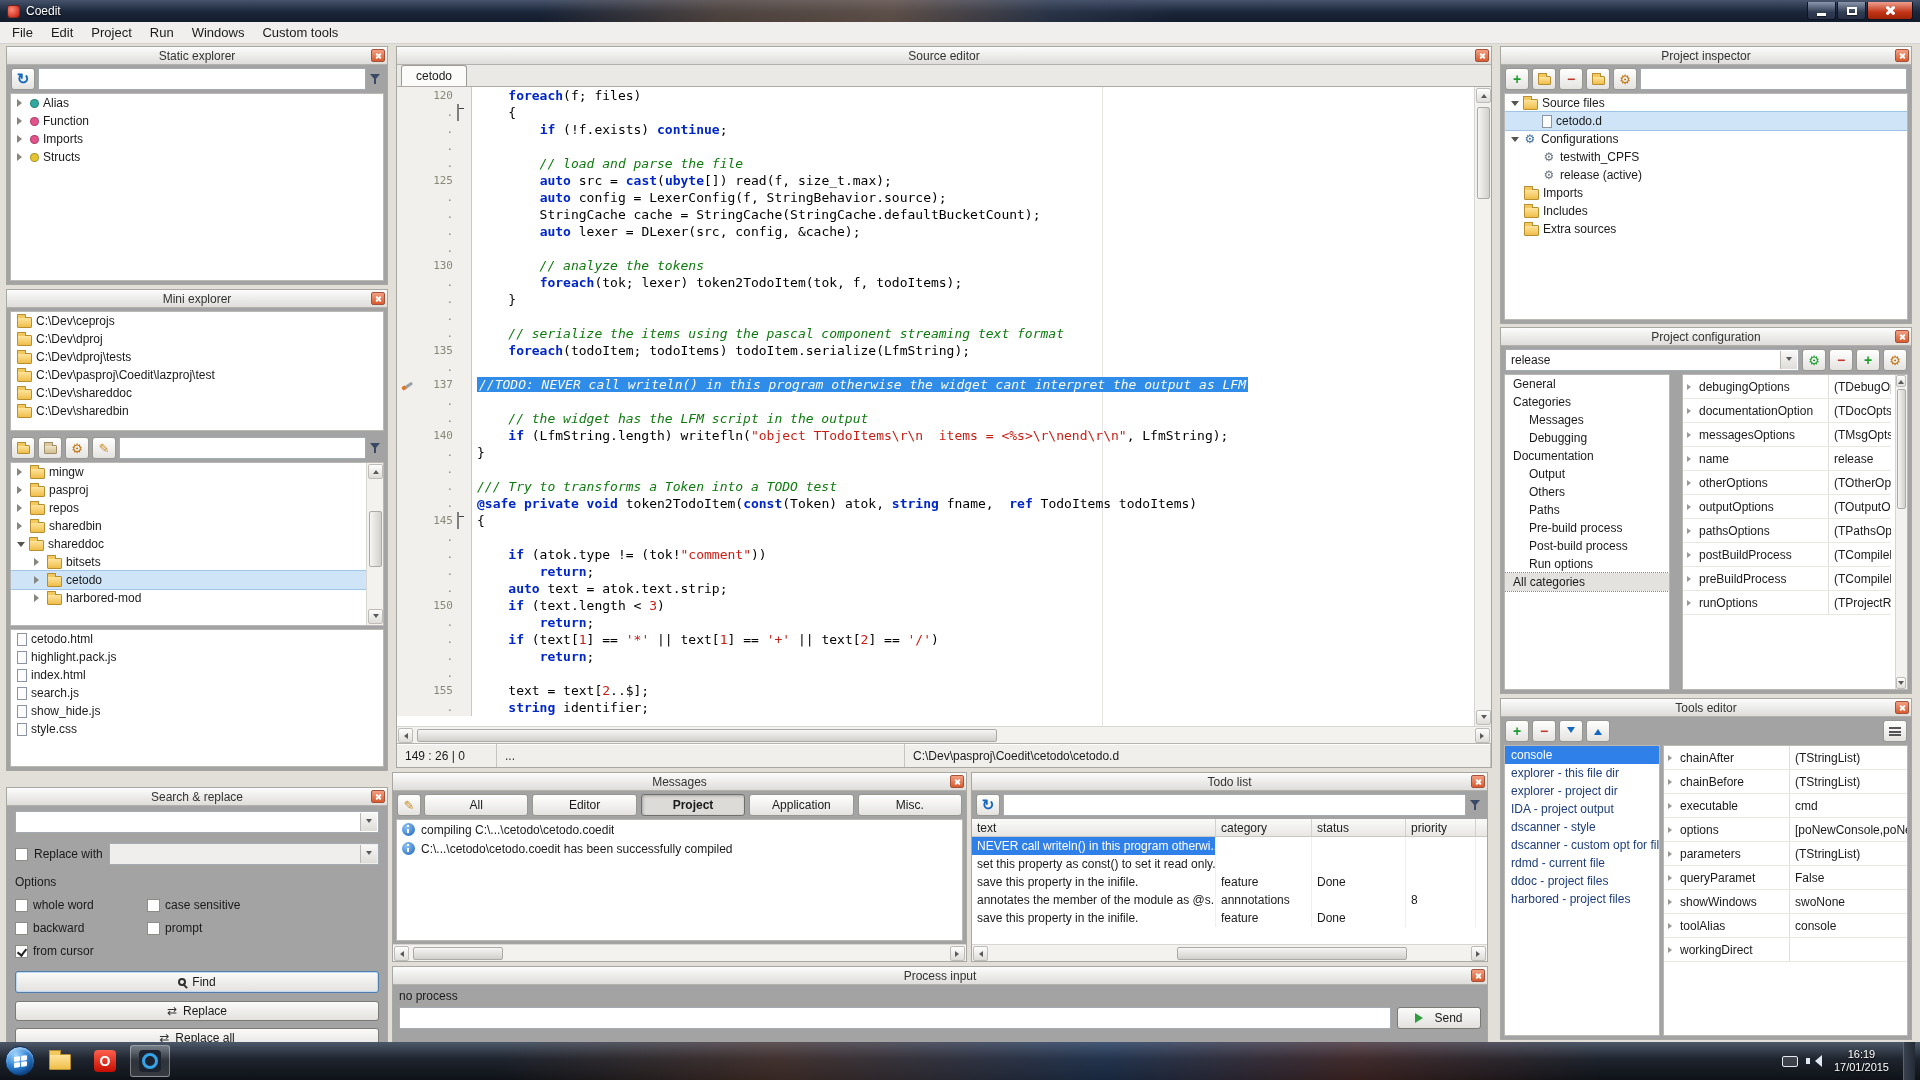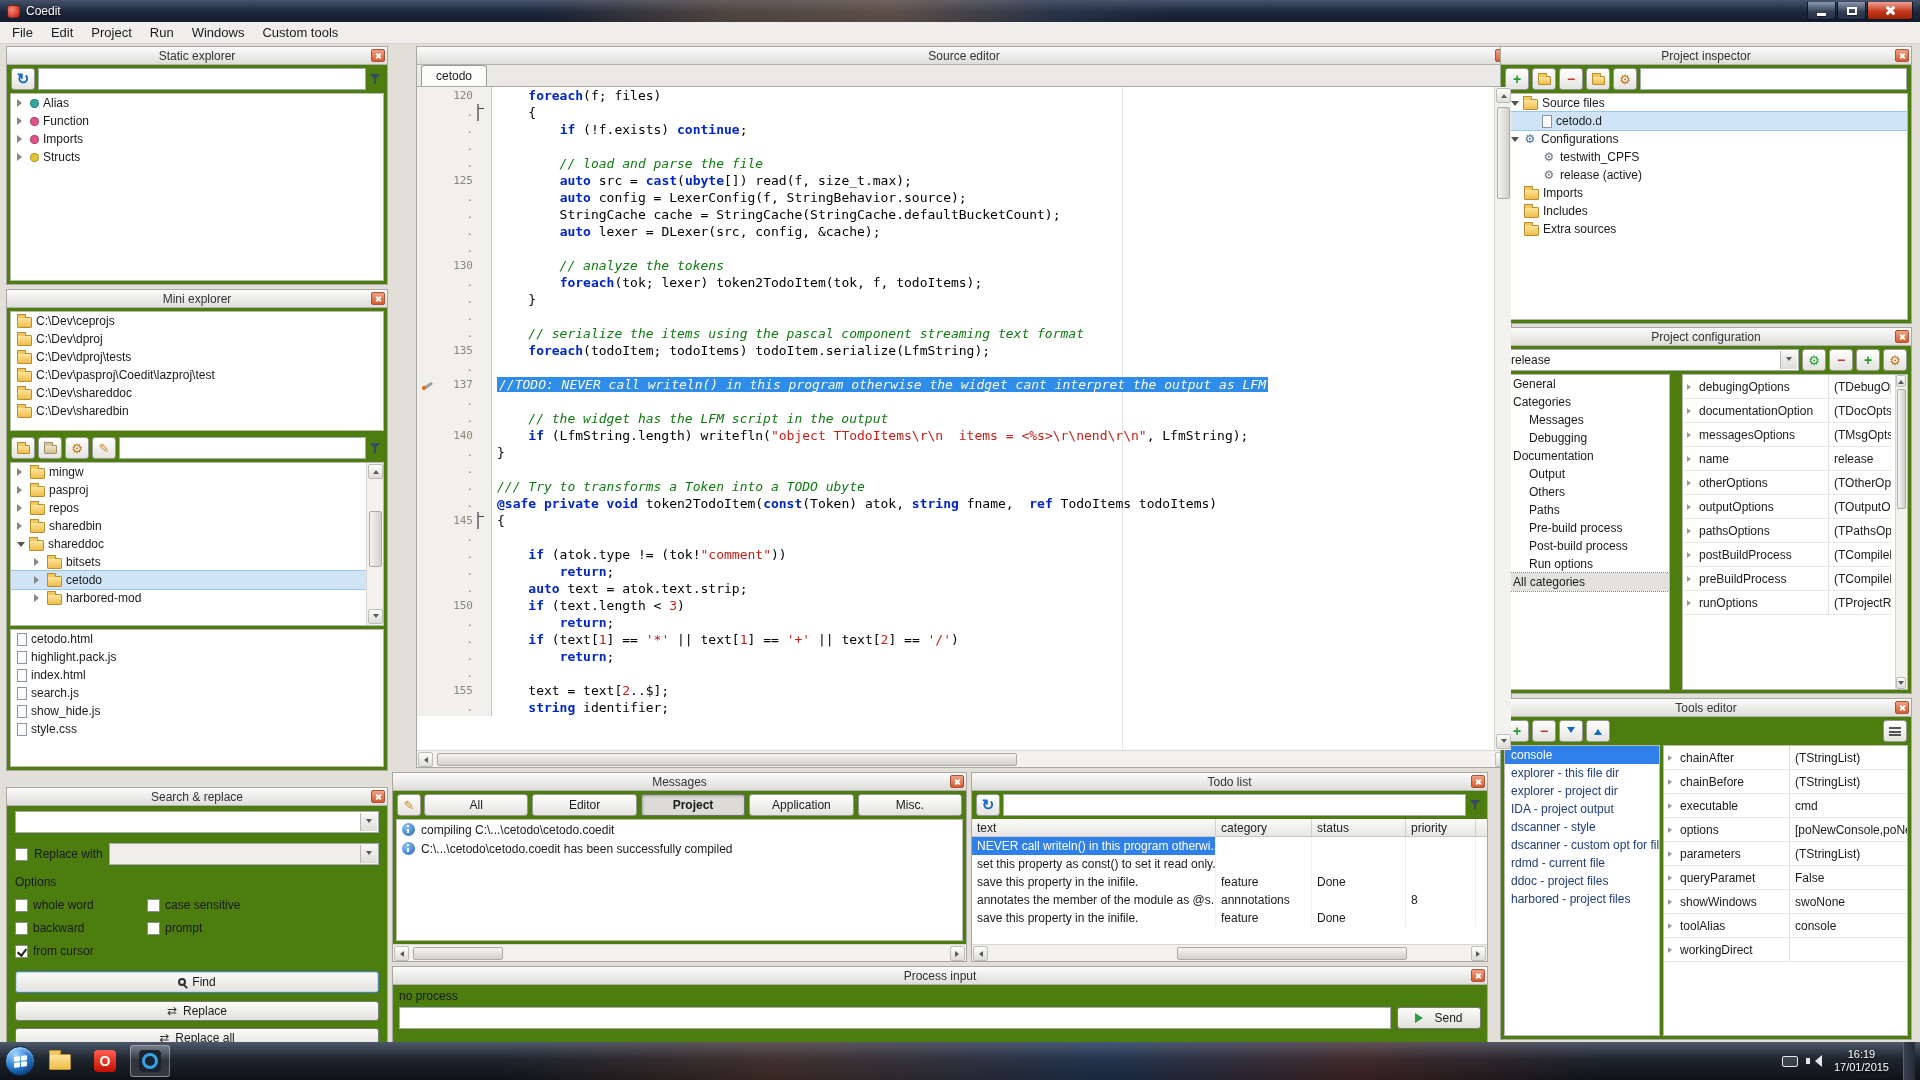--- a/index.html
+++ b/index.html
@@ -21,21 +21,21 @@
 .wb-x::before,.wb-x::after{content:"";position:absolute;left:0;top:4px;width:11px;height:3px;background:#fff;border-radius:1px}
 .wb-x::before{transform:rotate(45deg)}.wb-x::after{transform:rotate(-45deg)}
 
 
 #menubar{position:absolute;left:0;top:22px;width:100%;height:22px;background:#F0EFED;border-bottom:1px solid #D6D4D0;display:flex;align-items:center;padding-left:3px;z-index:50}
 .menu-item{padding:2px 9px;font-size:13px}
 
 #workspace{position:absolute;left:0;top:44px;width:100%;height:998px;background:#E2DFD8}
 
 
-.panel{position:absolute;background:#4d7c0f;border:1px solid #A8A8A3;display:flex;flex-direction:column}
+.panel{position:absolute;background:#a3a3a3;border:1px solid #A8A8A3;display:flex;flex-direction:column}
 .phead{flex:none;height:18px;background:linear-gradient(#FCFCFC,#DEDDDA);border-bottom:1px solid #B2B1AC;display:flex;align-items:center;justify-content:center;font-size:12px;color:#333;position:relative}
 .pclose{position:absolute;right:2px;top:2px;width:14px;height:13px;border-radius:2px;border:1px solid #A5523B;background:linear-gradient(#F2A083,#D95B2E)}
 .pclose::before,.pclose::after{content:"";position:absolute;left:3px;top:5px;width:7px;height:2px;background:#fff;border-radius:1px}
 .pclose::before{transform:rotate(45deg)}.pclose::after{transform:rotate(-45deg)}
 .bar{flex:none;display:flex;align-items:center;gap:3px;padding:3px 4px}
 .tbtn{flex:none;width:24px;height:22px;border:1px solid #979792;border-radius:3px;background:linear-gradient(#FFFFFF,#E4E3E0);display:flex;align-items:center;justify-content:center;font-size:13px}
 .inp{flex:1;height:22px;background:#fff;border:1px solid #A5A9B0}
 .white{background:#fff;border:1px solid #B9B8B4;margin:0 3px 3px;overflow:hidden;position:relative}
 .trow{height:18px;display:flex;align-items:center;gap:4px;padding-left:6px;font-size:12px;white-space:nowrap}
 .tlabel{overflow:hidden;text-overflow:ellipsis}
@@ -87,21 +87,21 @@
 .hthumb{position:absolute;top:2px;height:13px;background:linear-gradient(#F6F5F3,#D2D0CC);border:1px solid #ABAAA6;border-radius:2px}
 .sb-u{width:0;height:0;border:3px solid transparent;border-bottom:4px solid #5a5a5a;margin-top:-2px}
 .sb-d{width:0;height:0;border:3px solid transparent;border-top:4px solid #5a5a5a;margin-top:2px}
 .sb-l{width:0;height:0;border:3px solid transparent;border-right:4px solid #5a5a5a;margin-left:-2px}
 .sb-r{width:0;height:0;border:3px solid transparent;border-left:4px solid #5a5a5a;margin-left:2px}
 
 
 #p-se{left:6px;top:46px;width:382px;height:239px}
 #p-me{left:6px;top:289px;width:382px;height:482px}
 #p-sr{left:6px;top:787px;width:382px;height:256px}
-#p-ed{left:416px;top:46px;width:1096px;height:722px}
+#p-ed{left:396px;top:46px;width:1096px;height:722px}
 #p-msg{left:392px;top:772px;width:575px;height:190px}
 #p-todo{left:971px;top:772px;width:517px;height:190px}
 #p-proc{left:392px;top:966px;width:1096px;height:77px}
 #p-pi{left:1500px;top:46px;width:412px;height:278px}
 #p-pc{left:1500px;top:327px;width:412px;height:367px}
 #p-te{left:1500px;top:698px;width:412px;height:342px}
 
 #se-tree{flex:1}
 #me-favs{flex:none;height:120px}
 #me-treewrap{flex:none;height:164px}
@@ -610,21 +610,21 @@
         <div class="eline">
           <span class="emark"></span>
           <span class="enum">.</span>
           <span class="efold"></span>
           <span class="ecode"></span>
         </div>
         <div class="eline">
           <span class="emark"></span>
           <span class="enum">.</span>
           <span class="efold"></span>
-          <span class="ecode"><span class="seg-c">/// Try to transforms a Token into a TODO ubyte</span></span>
+          <span class="ecode"><span class="seg-c">/// Try to transforms a Token into a TODO test</span></span>
         </div>
         <div class="eline">
           <span class="emark"></span>
           <span class="enum">.</span>
           <span class="efold"></span>
           <span class="ecode"><span class="seg-k">@safe</span><span class="seg-t"> </span><span class="seg-k">private</span><span class="seg-t"> </span><span class="seg-k">void</span><span class="seg-t"> token2TodoItem(</span><span class="seg-k">const</span><span class="seg-t">(Token) atok, </span><span class="seg-k">string</span><span class="seg-t"> fname,  </span><span class="seg-k">ref</span><span class="seg-t"> TodoItems todoItems)</span></span>
         </div>
         <div class="eline">
           <span class="emark"></span>
           <span class="enum">145</span>
@@ -709,20 +709,25 @@
     </div>
   </div>
   <div class="hsb">
     <div class="sbtn l">
         <i class="sb-l"></i>
       </div>
     <i class="hthumb" style="left:20px;width:580px"></i>
     <div class="sbtn r">
         <i class="sb-r"></i>
       </div>
+  </div>
+  <div class="statusbar">
+    <div class="scell c1">149 : 26 | 0</div>
+    <div class="scell c2">...</div>
+    <div class="scell c3">C:\Dev\pasproj\Coedit\cetodo\cetodo.d</div>
   </div>
 </div>
 
 <div class="panel" id="p-msg">
   <div class="phead">
     <span>Messages</span>
     <span class="pclose"></span>
   </div>
   <div class="bar">
     <div class="tbtn">

